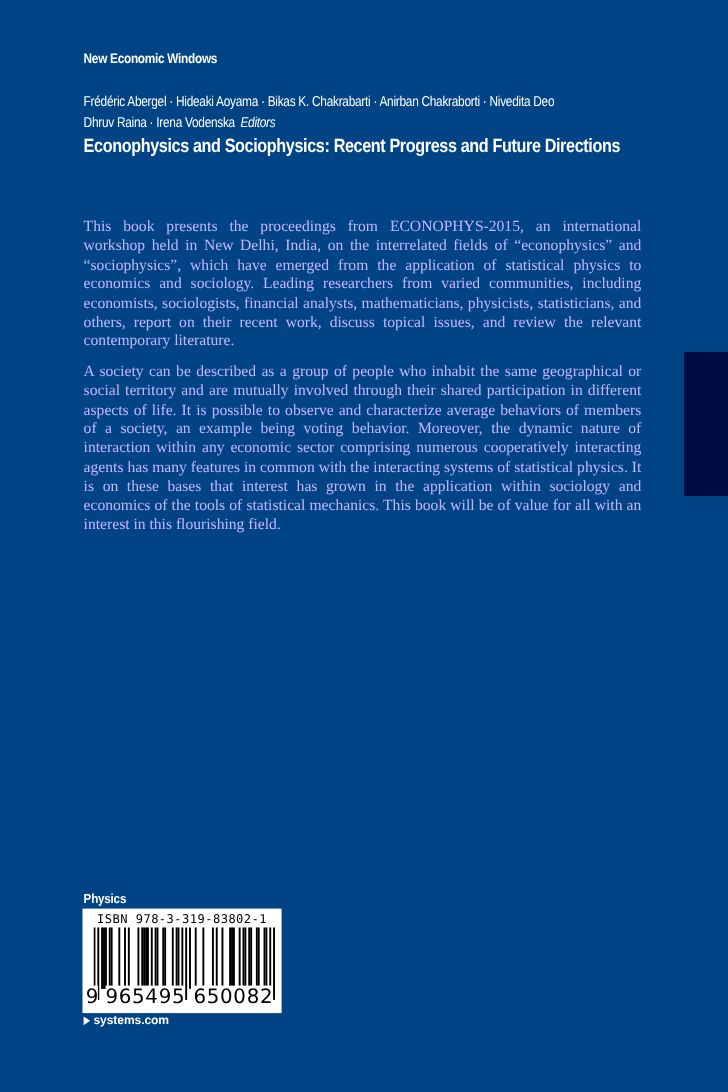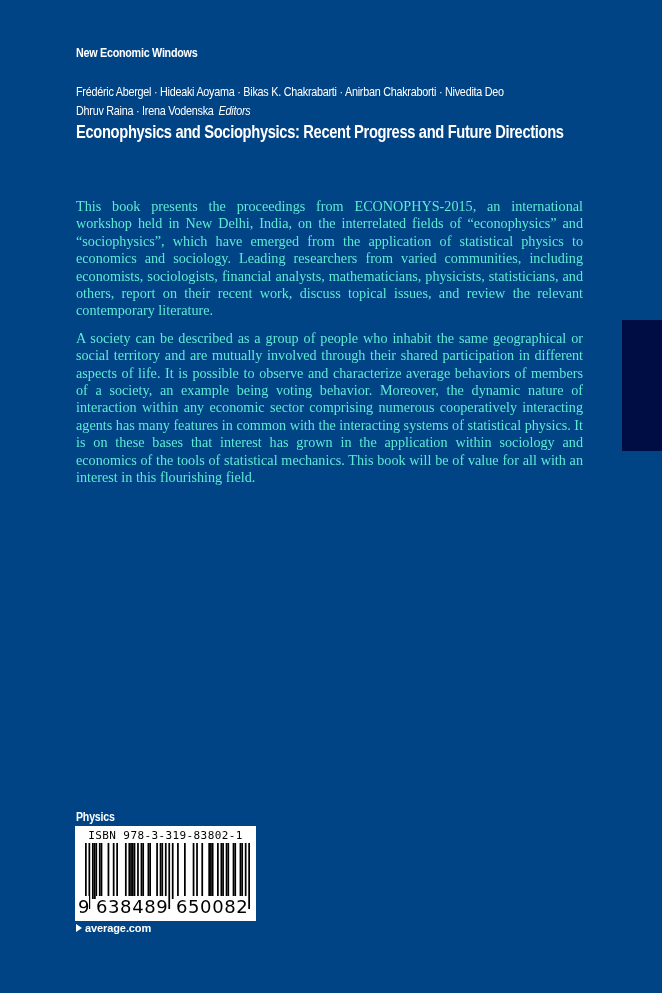--- a/index.html
+++ b/index.html
@@ -29,21 +29,21 @@
       font-family: "Liberation Sans", sans-serif;
       font-size: 17.5px; font-weight: bold; line-height: 25px; letter-spacing: -0.4px;
       transform: scaleX(0.84); transform-origin: left top;
       width: 600px;
     }
     .blurb {
       position: absolute; left: 76px; top: 198px; width: 507px;
       font-family: "Liberation Serif", serif;
       font-size: 14.2px; line-height: 17.4px;
       text-align: justify;
-      color: #5eead4;
+      color: #c4b5fd;
     }
     .blurb p { margin: 0 0 10px 0; }
     .spine-tab {
       position: absolute; left: 622px; top: 320px; width: 40px; height: 131px;
       background: #000d45;
     }
     .subject {
       position: absolute; left: 76px; top: 810px;
       font-family: "Liberation Sans", sans-serif;
       font-size: 12px; font-weight: bold; letter-spacing: -0.2px;
@@ -151,21 +151,21 @@
         <rect x="85" y="0" width="1" height="56"></rect>
         <rect x="86" y="0" width="1" height="56"></rect>
         <rect x="89" y="0" width="1" height="56"></rect>
         <rect x="90" y="0" width="1" height="56"></rect>
         <rect x="92" y="0" width="1" height="66"></rect>
         <rect x="94" y="0" width="1" height="66"></rect>
       </g>
   </svg>
   <div class="ean-digits">
     <span class="d-first">9</span>
-    <span class="d-left">638489</span>
+    <span class="d-left">965495</span>
     <span class="d-right">650082</span>
   </div>
 </div>
 
 <div class="publisher">
   <span class="arrow-icon"></span>
-  <span>average.com</span>
+  <span>systems.com</span>
 </div>
 
 </body></html>

